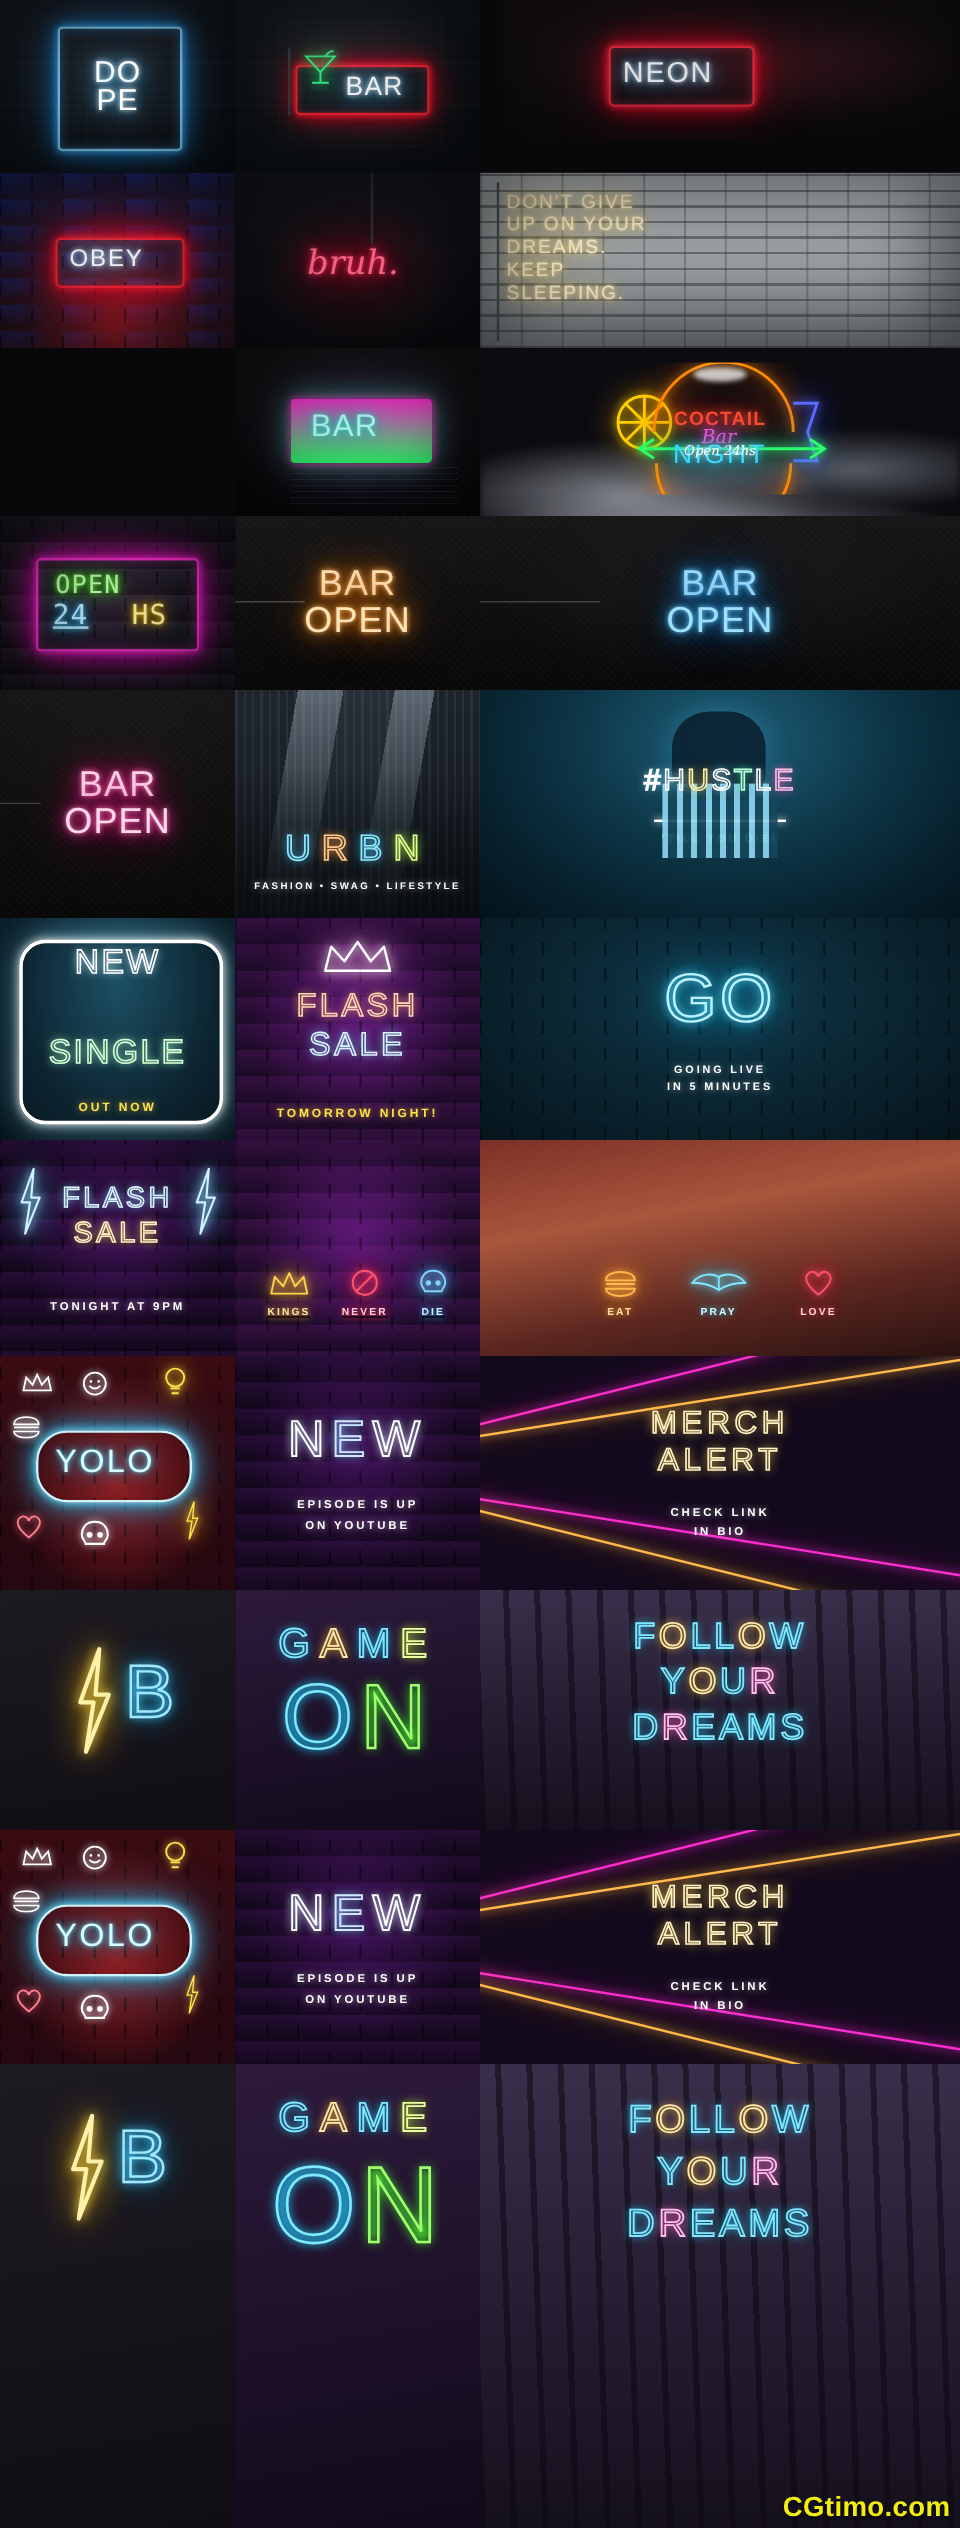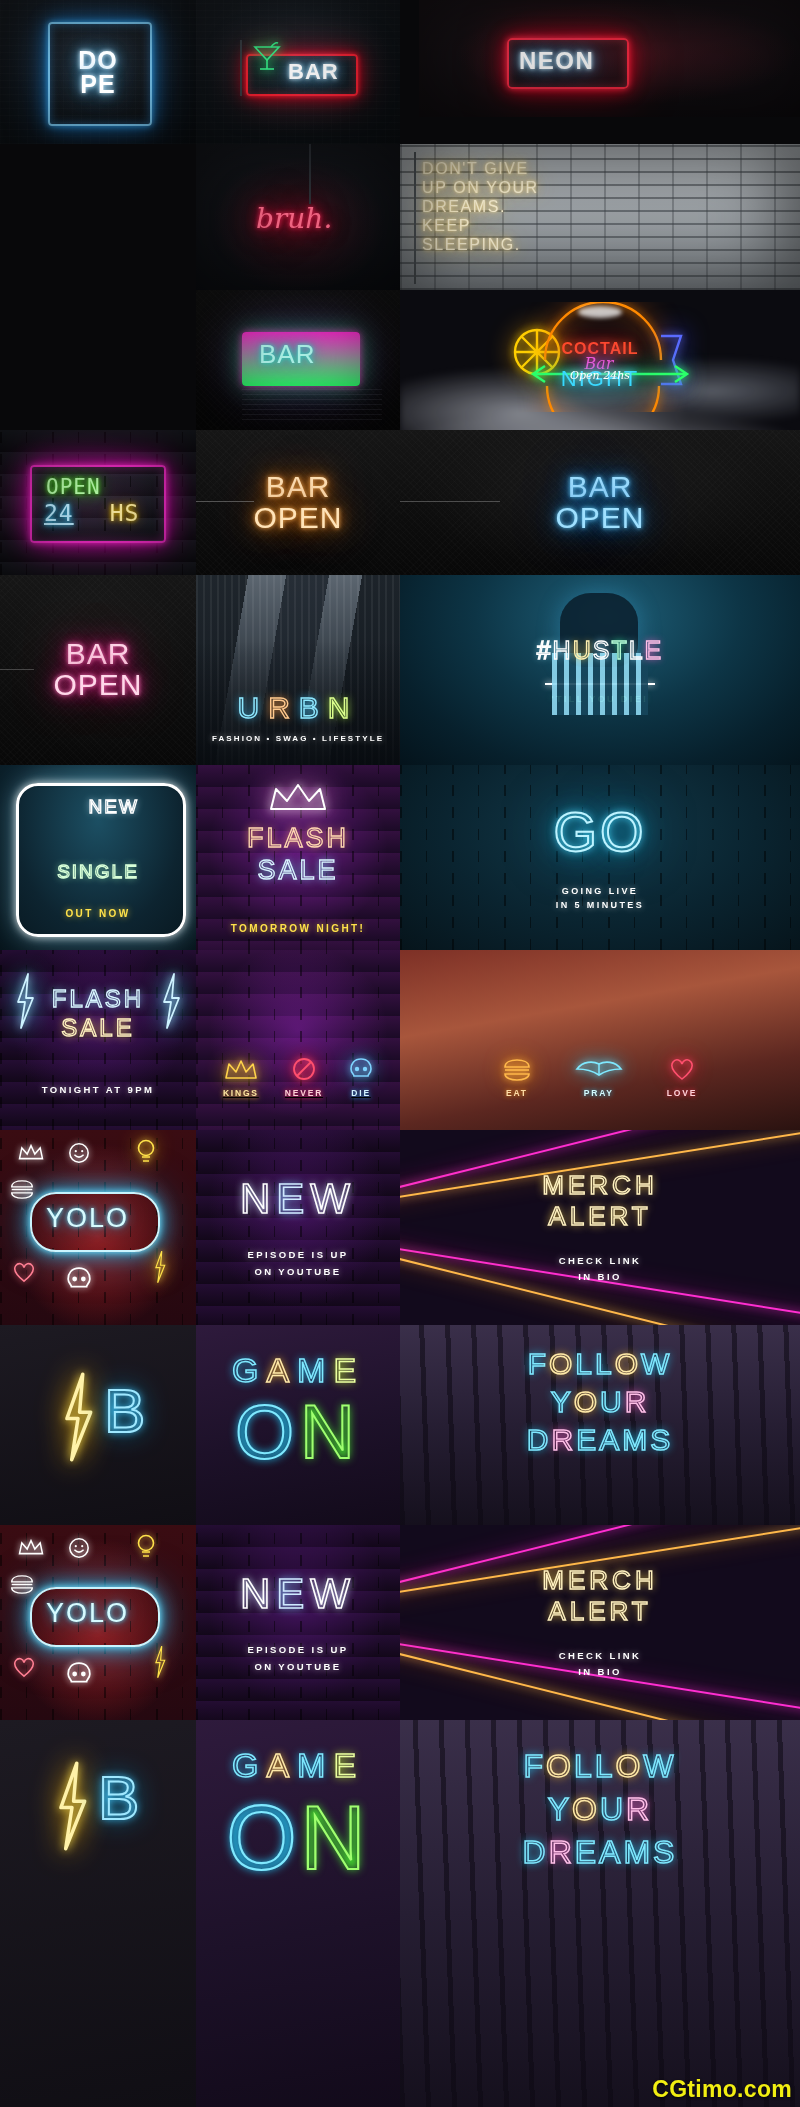--- a/index.html
+++ b/index.html
@@ -105,21 +105,21 @@
   .wall-forest{background:linear-gradient(180deg,#3a2f4a,#261e33 50%,#15101d);}
   .wall-forest::before{content:"";position:absolute;inset:0;
     background:repeating-linear-gradient(88deg, rgba(12,8,18,.55) 0 5px, rgba(0,0,0,0) 5px 26px);}
   .wall-gameon{background:linear-gradient(170deg,#2e1a3c,#1d1129 55%,#120a1a);}
 
   .vig{position:absolute;inset:0;box-shadow:inset 0 0 70px 18px rgba(0,0,0,.55);pointer-events:none;}
 
   
   .neon{font-weight:400;letter-spacing:2px;line-height:1.05;}
   .n-blue{color:#9fe0ff;text-shadow:0 0 4px #6fd2ff,0 0 12px #2ea9ef,0 0 26px #1572c4,0 0 46px #0d4f8c;}
-  .n-white{color:#ffffff;text-shadow:0 0 4px #cfefff,0 0 12px #7fd3ff,0 0 26px #2e8fd0;font-weight:bold;}
+  .n-white{color:#ffffff;text-shadow:0 0 4px #cfefff,0 0 12px #7fd3ff,0 0 26px #2e8fd0;}
   .n-pink{color:#ffd8ea;text-shadow:0 0 4px #ff7ec0,0 0 12px #ff2e9a,0 0 26px #d1006e,0 0 44px #800044;}
   .n-orange{color:#ffe3b8;text-shadow:0 0 4px #ffb45c,0 0 13px #ff8e1a,0 0 28px #c96400,0 0 46px #7d3c00;}
 
   .sub{font-size:9px;font-weight:bold;letter-spacing:2.4px;margin-top:10px;}
   .sub-y{color:#ffe24a;text-shadow:0 0 6px rgba(255,220,60,.7);}
   .sub-w{color:#ffffff;text-shadow:0 0 6px rgba(255,255,255,.55);}
   .sub-g{color:#8effb8;text-shadow:0 0 6px rgba(110,255,170,.6);}
 
   .boxframe{position:absolute;border-radius:4px;}
 
@@ -167,20 +167,28 @@
 
   <div class="cell" style="left:419px;top:0;width:400px;height:117px;">
     <div class="bg wall-dark" style="background:radial-gradient(ellipse at 52% 45%, rgba(120,30,45,.40), rgba(0,0,0,0) 58%), linear-gradient(170deg,#1a1418,#0d0b0e);"></div>
     <div class="inner">
       <div class="boxframe" style="left:88px;top:38px;width:118px;height:47px;border-radius:5px;border:2px solid #ff2b44;box-shadow:0 0 6px #ff2b44,0 0 18px #e8001f,0 0 46px rgba(220,0,30,.6), inset 0 0 10px rgba(255,70,90,.4);"></div>
       <div class="neon n-white" style="font-size:24px;letter-spacing:1.5px;position:absolute;left:100px;top:48px;">NEON</div>
     </div>
     <div class="vig"></div>
   </div>
 
+  <div class="cell" style="left:0;top:144px;width:196px;height:146px;">
+    <div class="bg wall-brick-redblue brick"></div>
+    <div class="inner">
+      <div class="boxframe" style="left:46px;top:54px;width:104px;height:38px;border-radius:5px;border:2.5px solid #ff2233;box-shadow:0 0 7px #ff2233,0 0 20px #e4001c,0 0 52px rgba(225,0,30,.7), inset 0 0 10px rgba(255,60,80,.45);"></div>
+      <div class="neon n-white" style="font-size:20px;letter-spacing:1.5px;position:absolute;left:58px;top:62px;">OBEY</div>
+    </div>
+    <div class="vig"></div>
+  </div>
 
   <div class="cell" style="left:400px;top:144px;width:400px;height:146px;">
     <div class="bg wall-whitebrick"></div>
     <div class="inner" style="align-items:flex-start;justify-content:flex-start;padding:16px 0 0 22px;">
       <div style="position:absolute;left:14px;top:8px;width:2px;height:132px;background:#52585c;"></div>
       <div class="neon" style="text-align:left;font-size:16px;letter-spacing:1.6px;line-height:1.18;
            color:#fff6d8;text-shadow:0 0 3px #ffe9a8,0 0 9px #ffd56b,0 0 22px rgba(230,180,60,.75);">
         <div>DON'T GIVE</div>
         <div>UP ON YOUR</div>
         <div>DREAMS.</div>
@@ -316,21 +324,21 @@
       </div>
       <div style="width:110px;height:2px;background:#fff;box-shadow:0 0 6px #fff;margin-top:18px;"></div>
       <div class="sub sub-g" style="margin-top:9px;">'TILL YOU DIE!</div>
     </div>
   </div>
 
   <div class="cell" style="left:0;top:765px;width:196px;height:185px;">
     <div class="bg wall-teal"></div>
     <div class="inner">
       <div class="boxframe" style="left:16px;top:18px;width:164px;height:148px;border-radius:22px;border:3px solid #ffffff;box-shadow:0 0 8px rgba(255,255,255,.8),0 0 26px rgba(150,230,255,.45);"></div>
-      <div style="font-size:19px;letter-spacing:2px;line-height:1.12;font-weight:300;position:relative;z-index:3;text-align:right;">
+      <div style="font-size:28px;letter-spacing:2px;line-height:1.12;font-weight:300;position:relative;z-index:3;text-align:center;">
         <div style="color:transparent;-webkit-text-stroke:1.3px #fff;text-shadow:0 0 7px #bfe9ff;">NEW</div>
         <div style="color:transparent;-webkit-text-stroke:1.3px #d8ffd8;text-shadow:0 0 7px #9fffbf;margin-top:43px;">SINGLE</div>
       </div>
       <div class="sub sub-y" style="margin-top:26px;font-size:10px;">OUT NOW</div>
     </div>
   </div>
 
   <div class="cell" style="left:196px;top:765px;width:204px;height:185px;">
     <div class="bg wall-brick-purple brick"></div>
     <div class="inner" style="justify-content:flex-start;padding-top:16px;">

